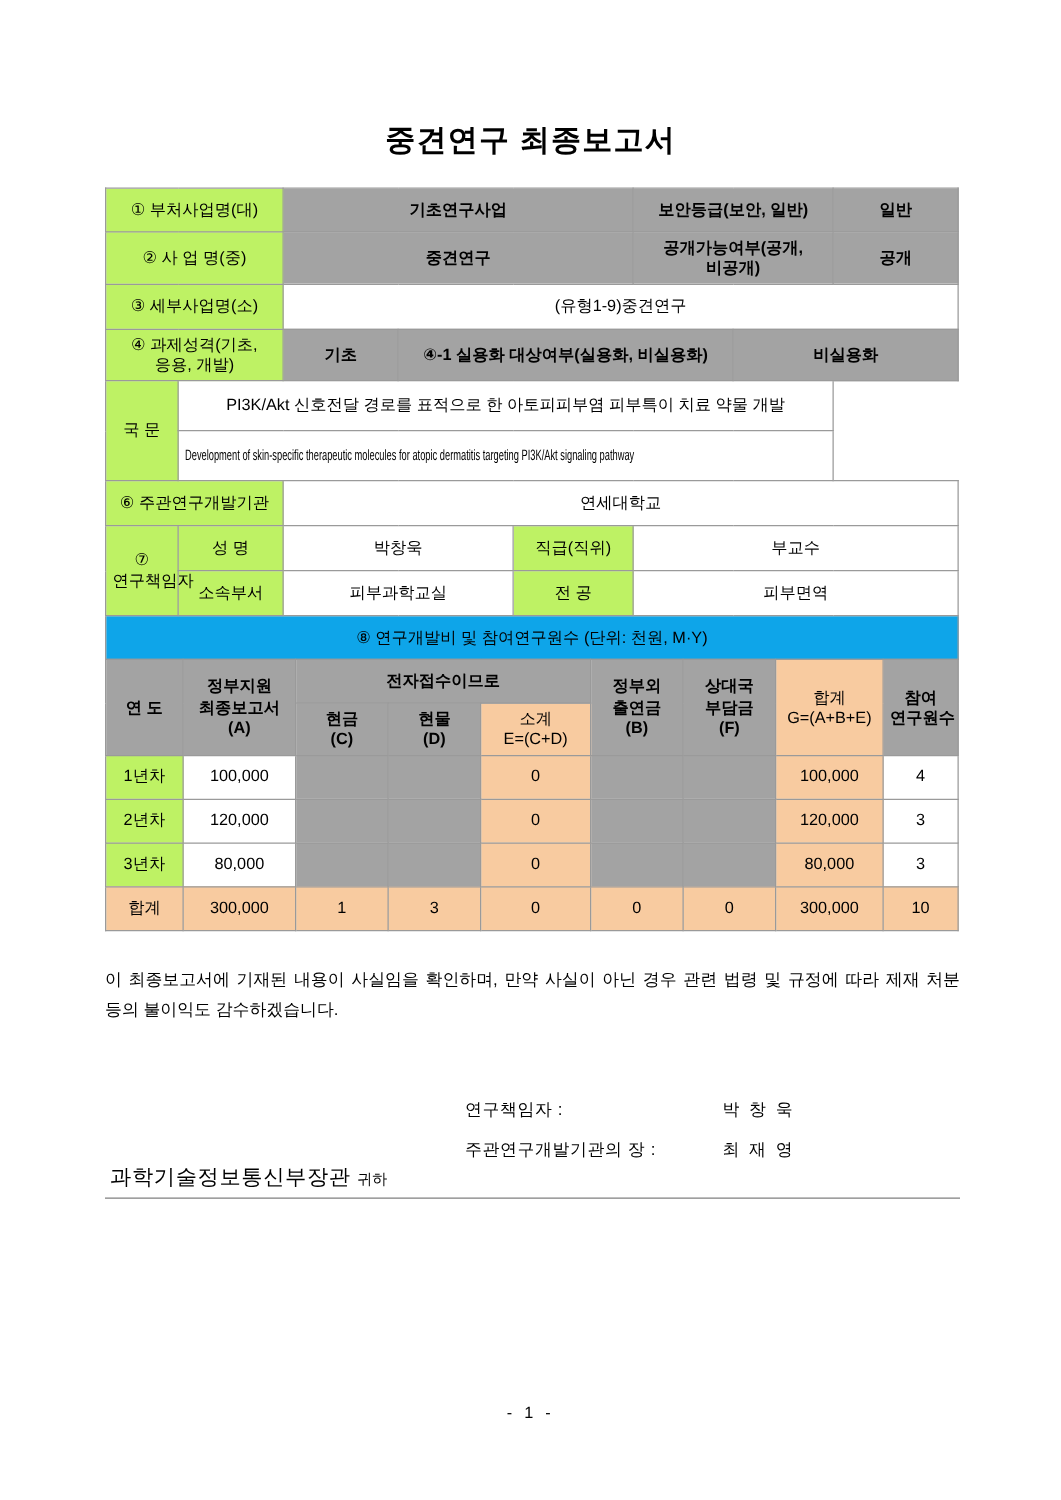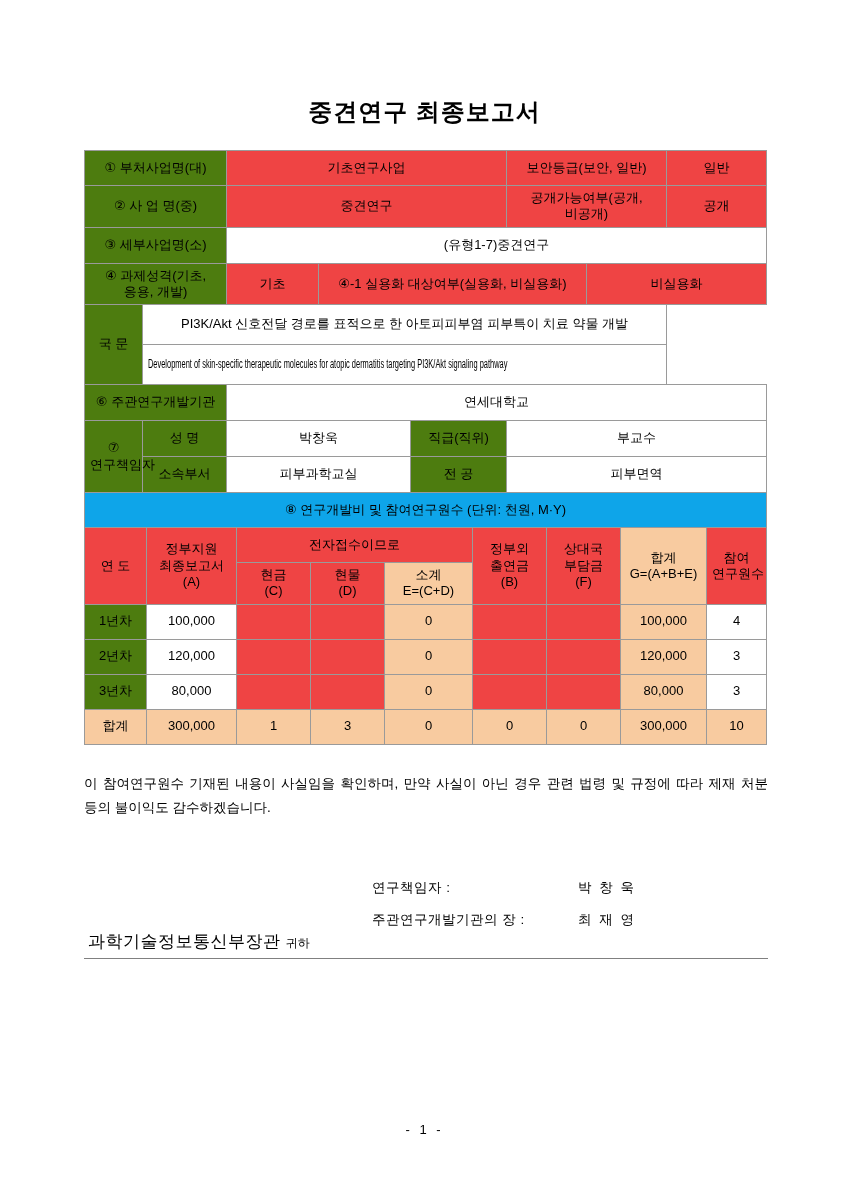--- a/index.html
+++ b/index.html
@@ -51,24 +51,25 @@
     border: 1px solid #9a9a9a;
     font-size: 13px;
     padding: 4px 5px;
     text-align: center;
     vertical-align: middle;
     height: 26px;
     line-height: 1.25;
     word-break: keep-all;
   }
   .hdr {
-    background: #ef4444;
+    background: #a3a3a3;
+    font-weight: bold;
   }
   .lbl {
-    background: #4d7c0f;
+    background: #bef264;
     text-align: center;
   }
   .white {
     background: #ffffff;
   }
   .orange {
     background: #f8cba0;
   }
   .tall { height: 40px; }
   .tall2 { height: 36px; }
@@ -203,21 +204,21 @@
 
       <tr>
         <td class="lbl" colspan="2">② 사  업  명(중)</td>
         <td class="hdr" colspan="3">중견연구</td>
         <td class="hdr small" colspan="2">공개가능여부(공개, 비공개)</td>
         <td class="hdr">공개</td>
       </tr>
 
       <tr class="tall2">
         <td class="lbl" colspan="2">③ 세부사업명(소)</td>
-        <td class="white" colspan="6">(유형1-7)중견연구</td>
+        <td class="white" colspan="6">(유형1-9)중견연구</td>
       </tr>
 
       <tr class="tall2">
         <td class="lbl" colspan="2">④ 과제성격(기초, 응용, 개발)</td>
         <td class="hdr">기초</td>
         <td class="hdr small" colspan="3">④-1 실용화 대상여부(실용화, 비실용화)</td>
         <td class="hdr" colspan="2">비실용화</td>
       </tr>
 
       <tr class="tall">
@@ -357,21 +358,21 @@
         <td class="orange num">0</td>
         <td class="orange num">0</td>
         <td class="orange num">300,000</td>
         <td class="orange">10</td>
       </tr>
     </tbody>
       </table>
 
   </div>
 
-  <div class="statement">이 참여연구원수 기재된 내용이 사실임을 확인하며, 만약 사실이 아닌 경우 관련 법령 및 규정에 따라 제재 처분 등의 불이익도 감수하겠습니다.</div>
+  <div class="statement">이 최종보고서에 기재된 내용이 사실임을 확인하며, 만약 사실이 아닌 경우 관련 법령 및 규정에 따라 제재 처분 등의 불이익도 감수하겠습니다.</div>
 
 
   <div class="sig-row" id="sig1">
     <span class="sig-label">연구책임자 :</span>
     <span class="sig-name">박 창 욱</span>
   </div>
 
   <div class="sig-row" id="sig2">
     <span class="sig-label">주관연구개발기관의 장 :</span>
     <span class="sig-name">최 재 영</span>

